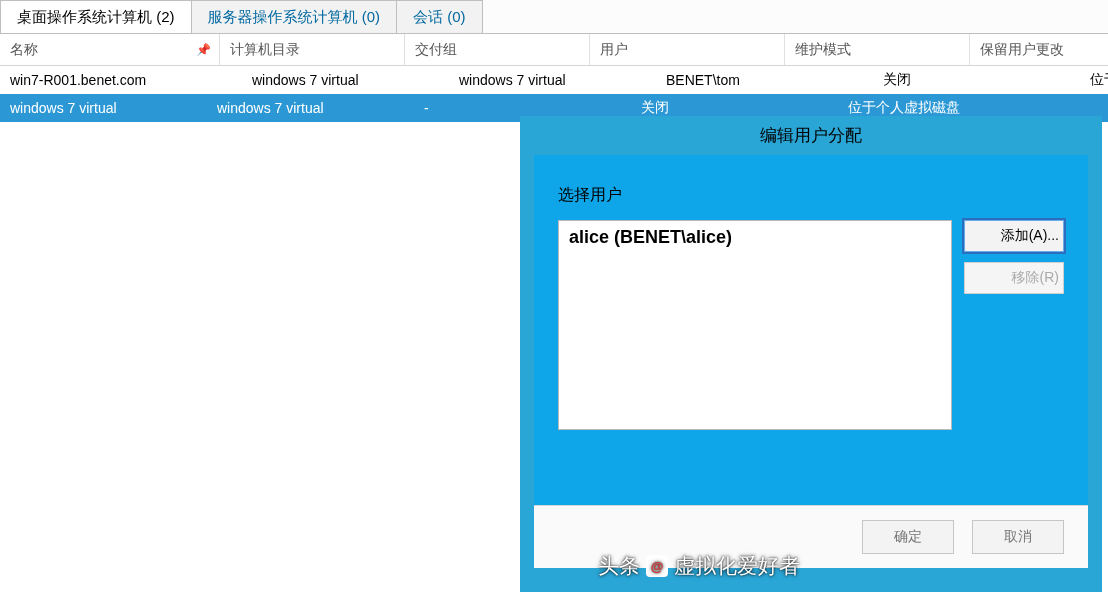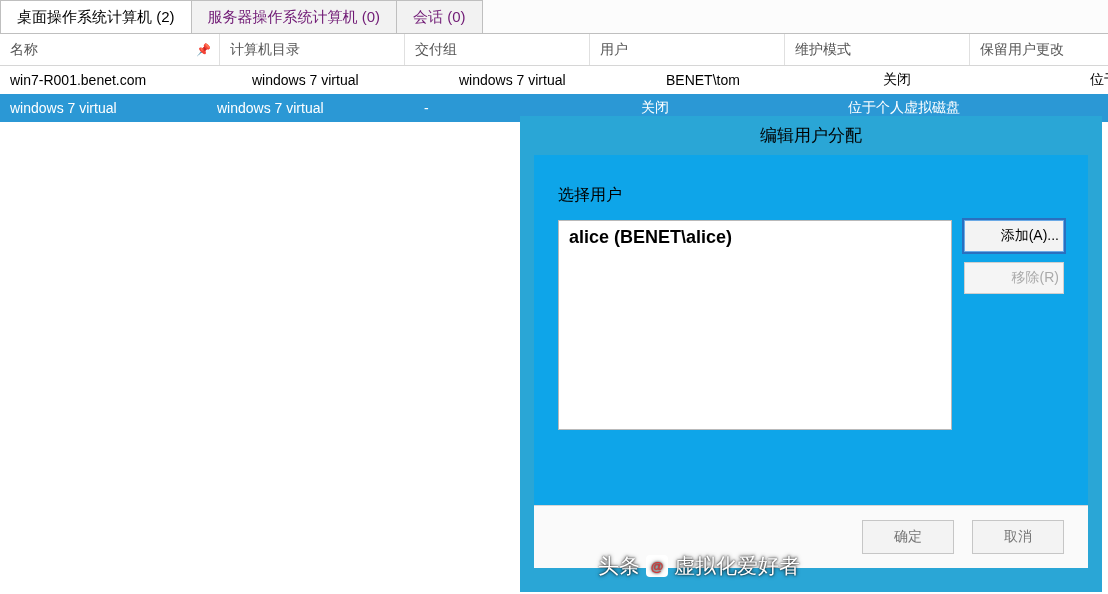--- a/index.html
+++ b/index.html
@@ -17,21 +17,21 @@
       border-bottom: 1px solid #bfbfbf;
       height: 34px;
       background: #fcfcfc;
     }
     .tab {
       padding: 6px 16px;
       border: 1px solid #bfbfbf;
       border-bottom: none;
       margin-right: -1px;
       background: #f2f2f2;
-      color: #701a75;
+      color: #0369a1;
       cursor: pointer;
       display: flex;
       align-items: center;
       font-size: 15px;
     }
     .tab.active {
       background: #fff;
       color: #000;
       font-weight: 500;
       position: relative;

